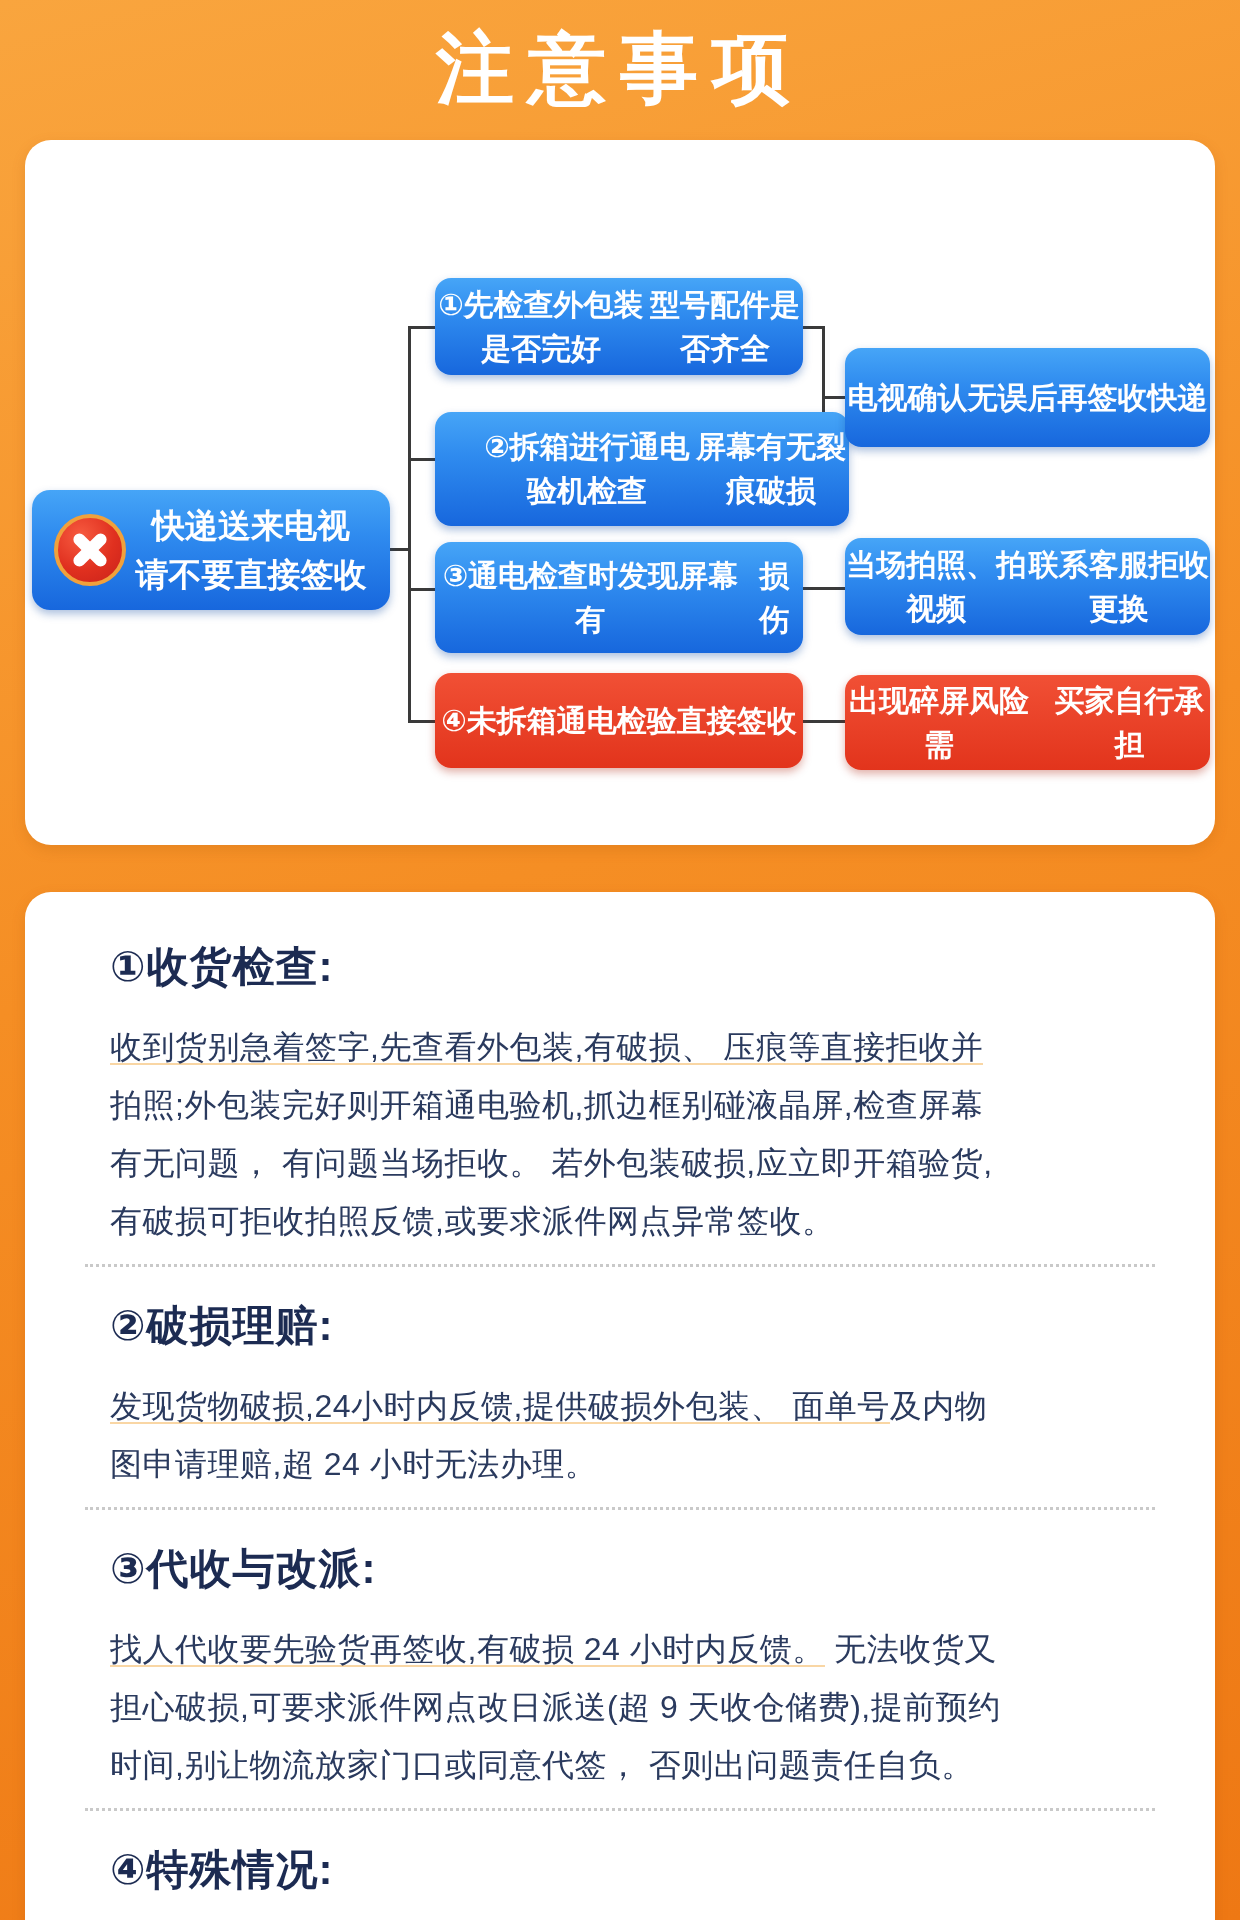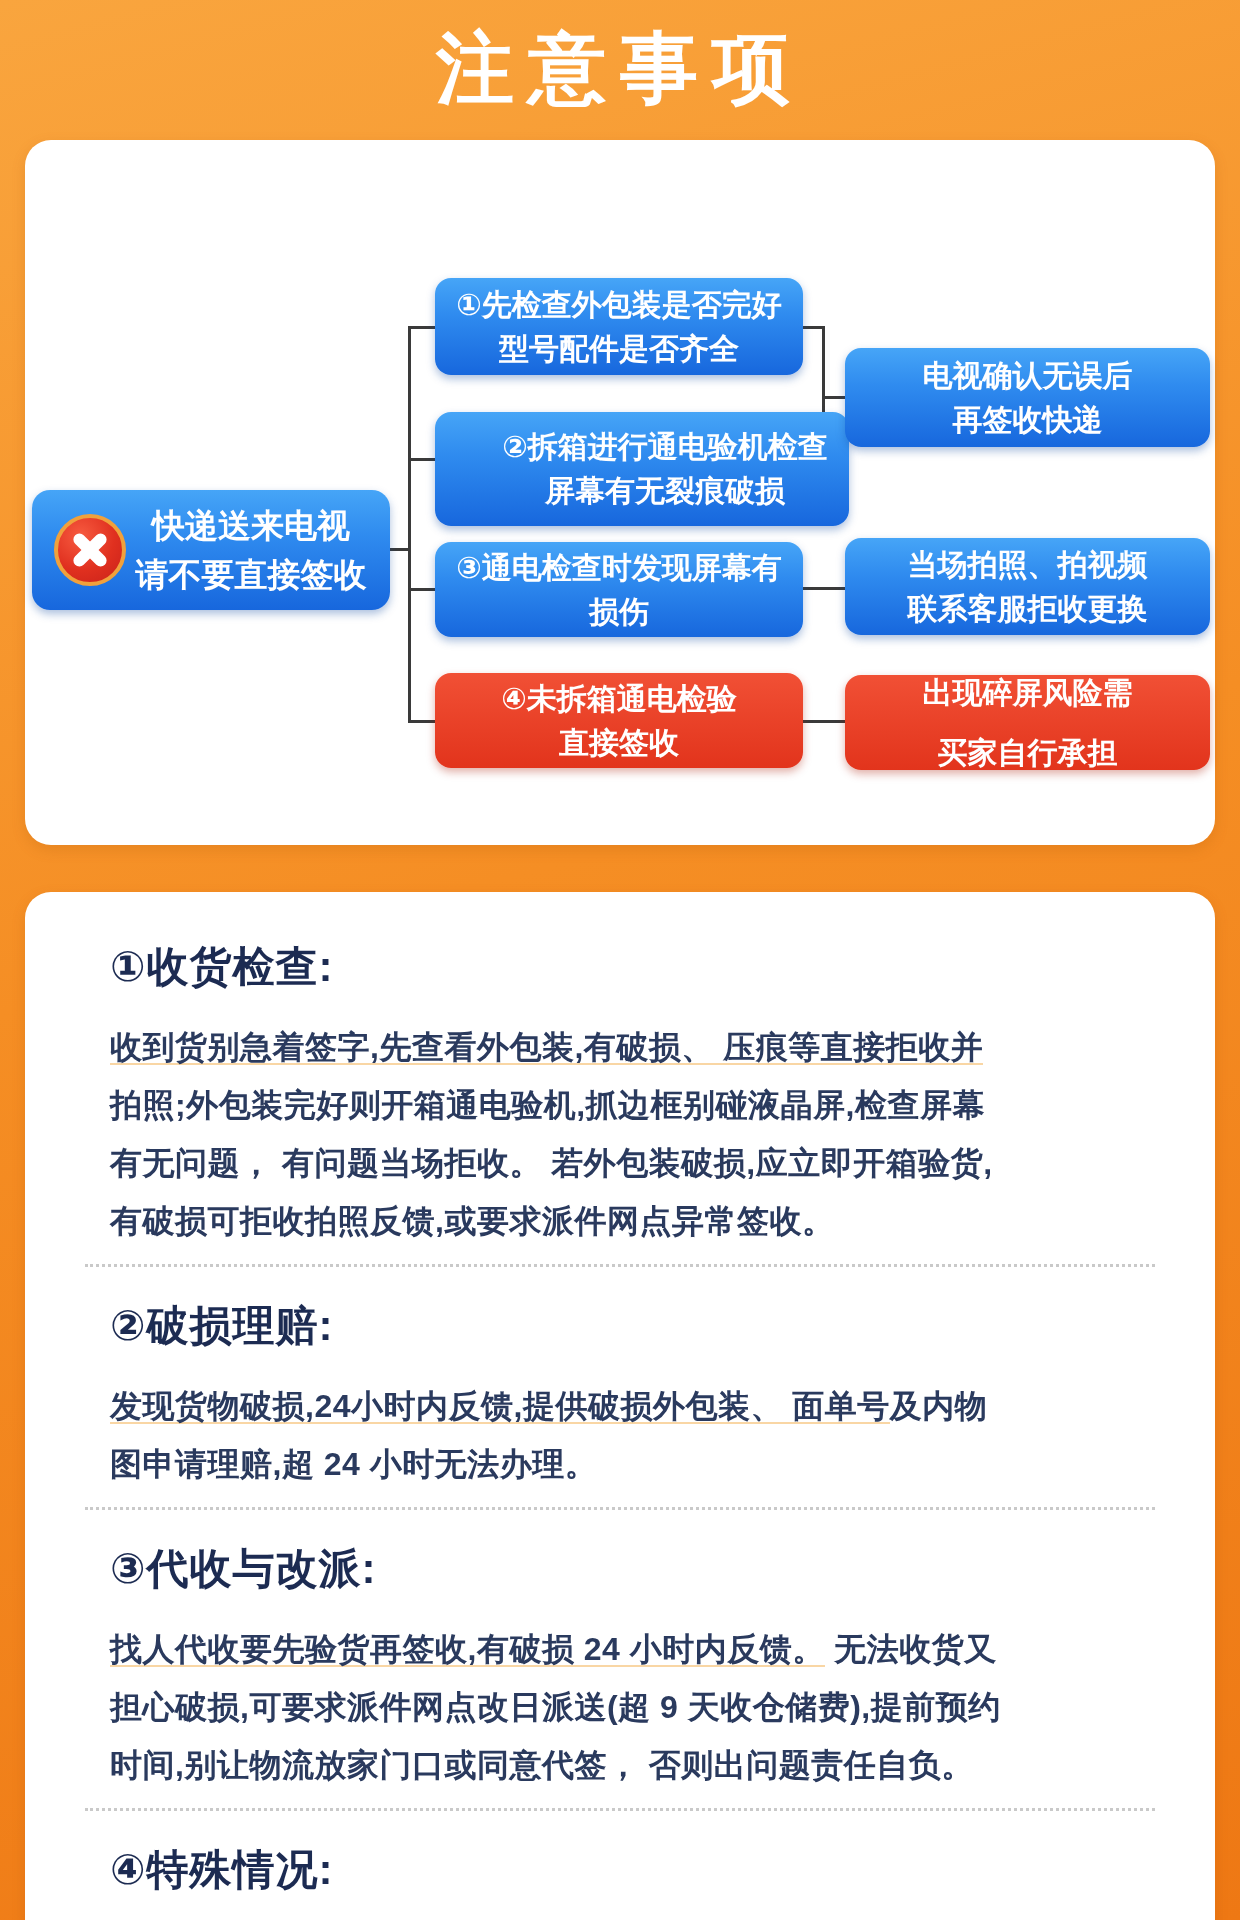--- a/index.html
+++ b/index.html
@@ -15,21 +15,21 @@
     font-size:78px;font-weight:800;letter-spacing:14px;line-height:92px;
   }
   .card{
     background:#ffffff;border-radius:26px;margin:0 25px;
     box-shadow:0 5px 14px rgba(160,80,0,.18);
   }
   .card1{margin-top:26px;height:705px;position:relative;}
   .flow{position:absolute;left:0;top:0;right:0;bottom:0;}
   
   .fbox{
-    position:absolute;display:flex;flex-direction:column;justify-content:center;
+    position:absolute;display:flex;flex-direction:row;justify-content:center;
     align-items:center;text-align:center;color:#fff;font-weight:700;
     font-size:30px;line-height:44px;border-radius:16px;
   }
   .bluebox{
     background:linear-gradient(180deg,#46A5F7 0%,#2F8BEF 38%,#1767DD 100%);
     box-shadow:0 4px 9px rgba(16,75,160,.35);
   }
   .redbox{
     background:linear-gradient(180deg,#F15035 0%,#E2341C 100%);
     box-shadow:0 4px 9px rgba(170,30,10,.35);
@@ -55,21 +55,21 @@
   .xicon::after{transform:translate(-50%,-50%) rotate(-45deg);}
   .conn{position:absolute;background:#3a3a3a;}
   
   .card2{margin-top:47px;height:1100px;padding:46px 60px 0;box-sizing:border-box;}
   .section{padding:0 25px;}
   .section h2{
     margin:0 0 22px;font-size:42px;line-height:58px;font-weight:700;color:#1C2B52;
     letter-spacing:1px;
   }
   .bodyline{
-    font-size:32px;line-height:58px;color:#2A3A5E;font-weight:700;letter-spacing:.5px;
+    font-size:32px;line-height:58px;color:#2A3A5E;font-weight:400;letter-spacing:.5px;
     white-space:nowrap;
   }
   .hl{
     background-image:linear-gradient(#F9D6A4,#F9D6A4);
     background-repeat:no-repeat;
     background-size:100% 27px;
     background-position:0 34px;
   }
   .divider{border:0;border-top:3px dotted #C9C9C9;margin:14px 0 30px;}
 </style>
@@ -103,21 +103,21 @@
     </div>
 
   <div class="fbox bluebox" style="left: 410px; top: 138px; width: 368px; height: 97px;">
         <div>①先检查外包装是否完好</div>
         <div>型号配件是否齐全</div>
       </div>
       <div class="fbox bluebox" style="left: 410px; top: 272px; width: 368px; height: 114px; padding-left: 46px;">
         <div>②拆箱进行通电验机检查</div>
         <div>屏幕有无裂痕破损</div>
       </div>
-      <div class="fbox bluebox" style="left: 410px; top: 402px; width: 368px; height: 95px;">
+      <div class="fbox bluebox" style="left: 410px; top: 402px; width: 368px; height: 111px;">
         <div>③通电检查时发现屏幕有</div>
         <div>损伤</div>
       </div>
       <div class="fbox redbox" style="left: 410px; top: 533px; width: 368px; height: 95px;">
         <div>④未拆箱通电检验</div>
         <div>直接签收</div>
       </div>
       <div class="fbox bluebox" style="left: 820px; top: 208px; width: 365px; height: 99px;">
         <div>电视确认无误后</div>
         <div>再签收快递</div>

